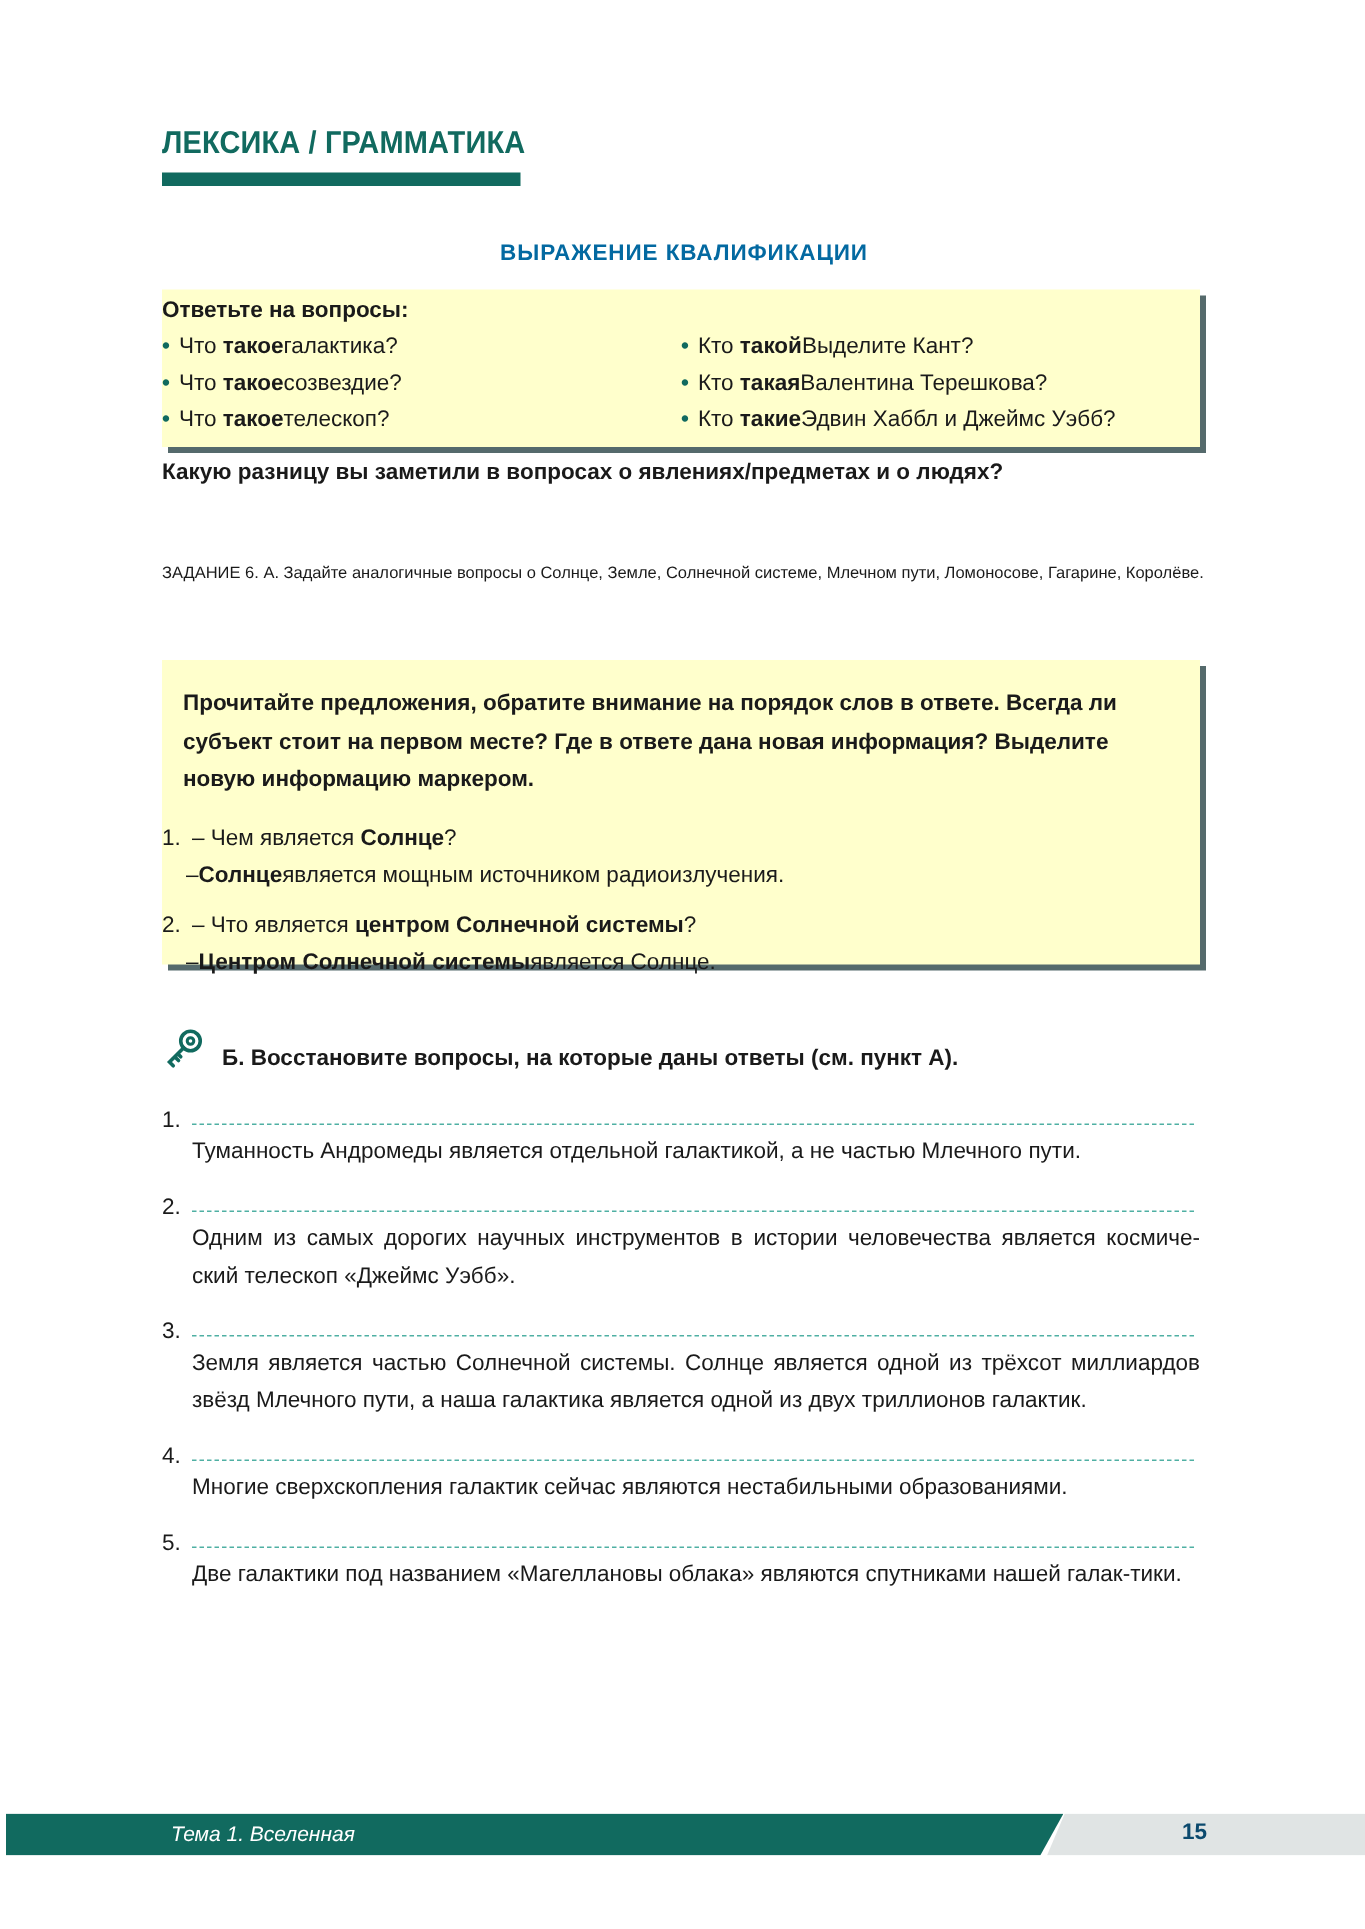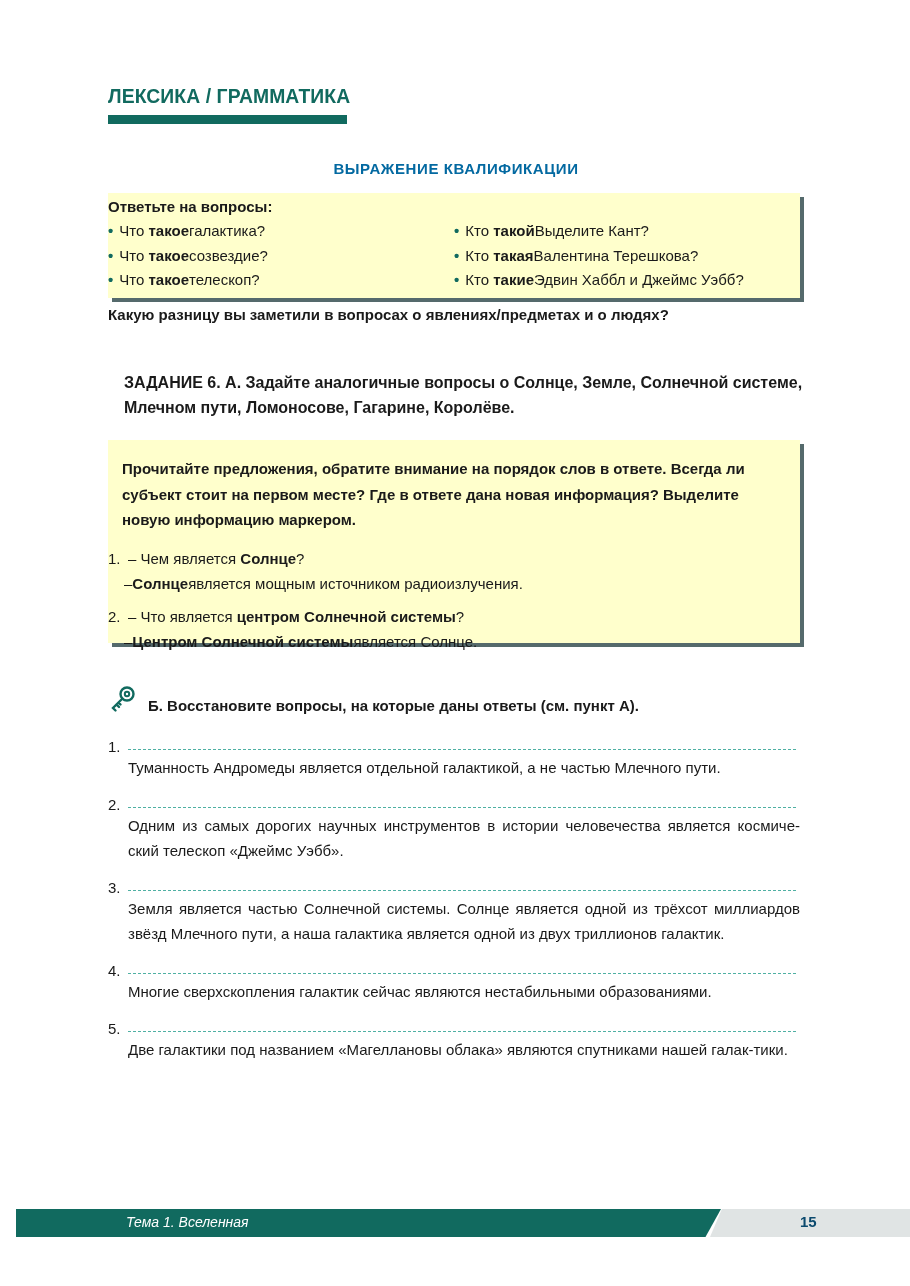--- a/index.html
+++ b/index.html
@@ -29,22 +29,22 @@
   .box1 { top: 193px; height: 105px; }
   .box2 { top: 440px; height: 203px; }
   .box-inner { padding: 2px 0 0 0; }
   .bold { font-weight: bold; }
   .cols { display: flex; }
   .col { width: 357px; }
   .bullet-item { height: 24.5px; display: flex; align-items: center; }
   .bullet { color: #116a5f; font-weight: bold; margin-right: 6px; }
   .box1 .question { margin-top: 10px; font-weight: bold; }
   .task-a {
-    position: absolute; left: 124px; top: 370px; width: 700px;
-    font-size: 16px; line-height: 25px; font-weight: bold;
+    position: absolute; left: 108px; top: 370px; width: 700px;
+    font-size: 11px; line-height: 25px; font-weight: normal;
   }
   .box2 p { margin: 14px; }
   .box2 .intro { font-weight: bold; line-height: 25.5px; }
   .dialog { margin-top: 10px; }
   .dialog-line { height: 25px; display: flex; }
   .dialog-num { width: 14px; }
   .dialog-indent { padding-left: 16px; }
   .dialog-block + .dialog-block { margin-top: 8px; }
   .task-b {
     position: absolute; left: 108px; top: 684px; display: flex; align-items: flex-end;
@@ -54,21 +54,21 @@
   .answers { position: absolute; left: 108px; top: 731px; width: 700px; font-size: 15px; }
   .answer-item { margin-bottom: 9px; }
   .answer-line { display: flex; align-items: flex-end; height: 24px; }
   .answer-num { width: 20px; }
   .answer-blank {
     flex: 0 0 668px; height: 1px; border-bottom: 1.5px dashed #4fb0a3;
     margin-bottom: 5px; background: transparent;
   }
   .answer-text { padding-left: 20px; line-height: 25px; width: 672px; text-align: justify; }
   .footer {
-    position: absolute; left: 16px; top: 1209px; width: 857px; height: 28px;
+    position: absolute; left: 4px; top: 1209px; width: 857px; height: 28px;
   }
   .footer-green {
     position: absolute; left: 0; top: 0; height: 28px; width: 705px;
     background: #116a5f;
     clip-path: polygon(0 0, 100% 0, 97.8% 100%, 0 100%);
   }
   .footer-gray {
     position: absolute; left: 694px; top: 0; height: 28px; width: 216px;
     background: #e0e4e4;
     clip-path: polygon(5.5% 0, 100% 0, 100% 100%, 0 100%);

